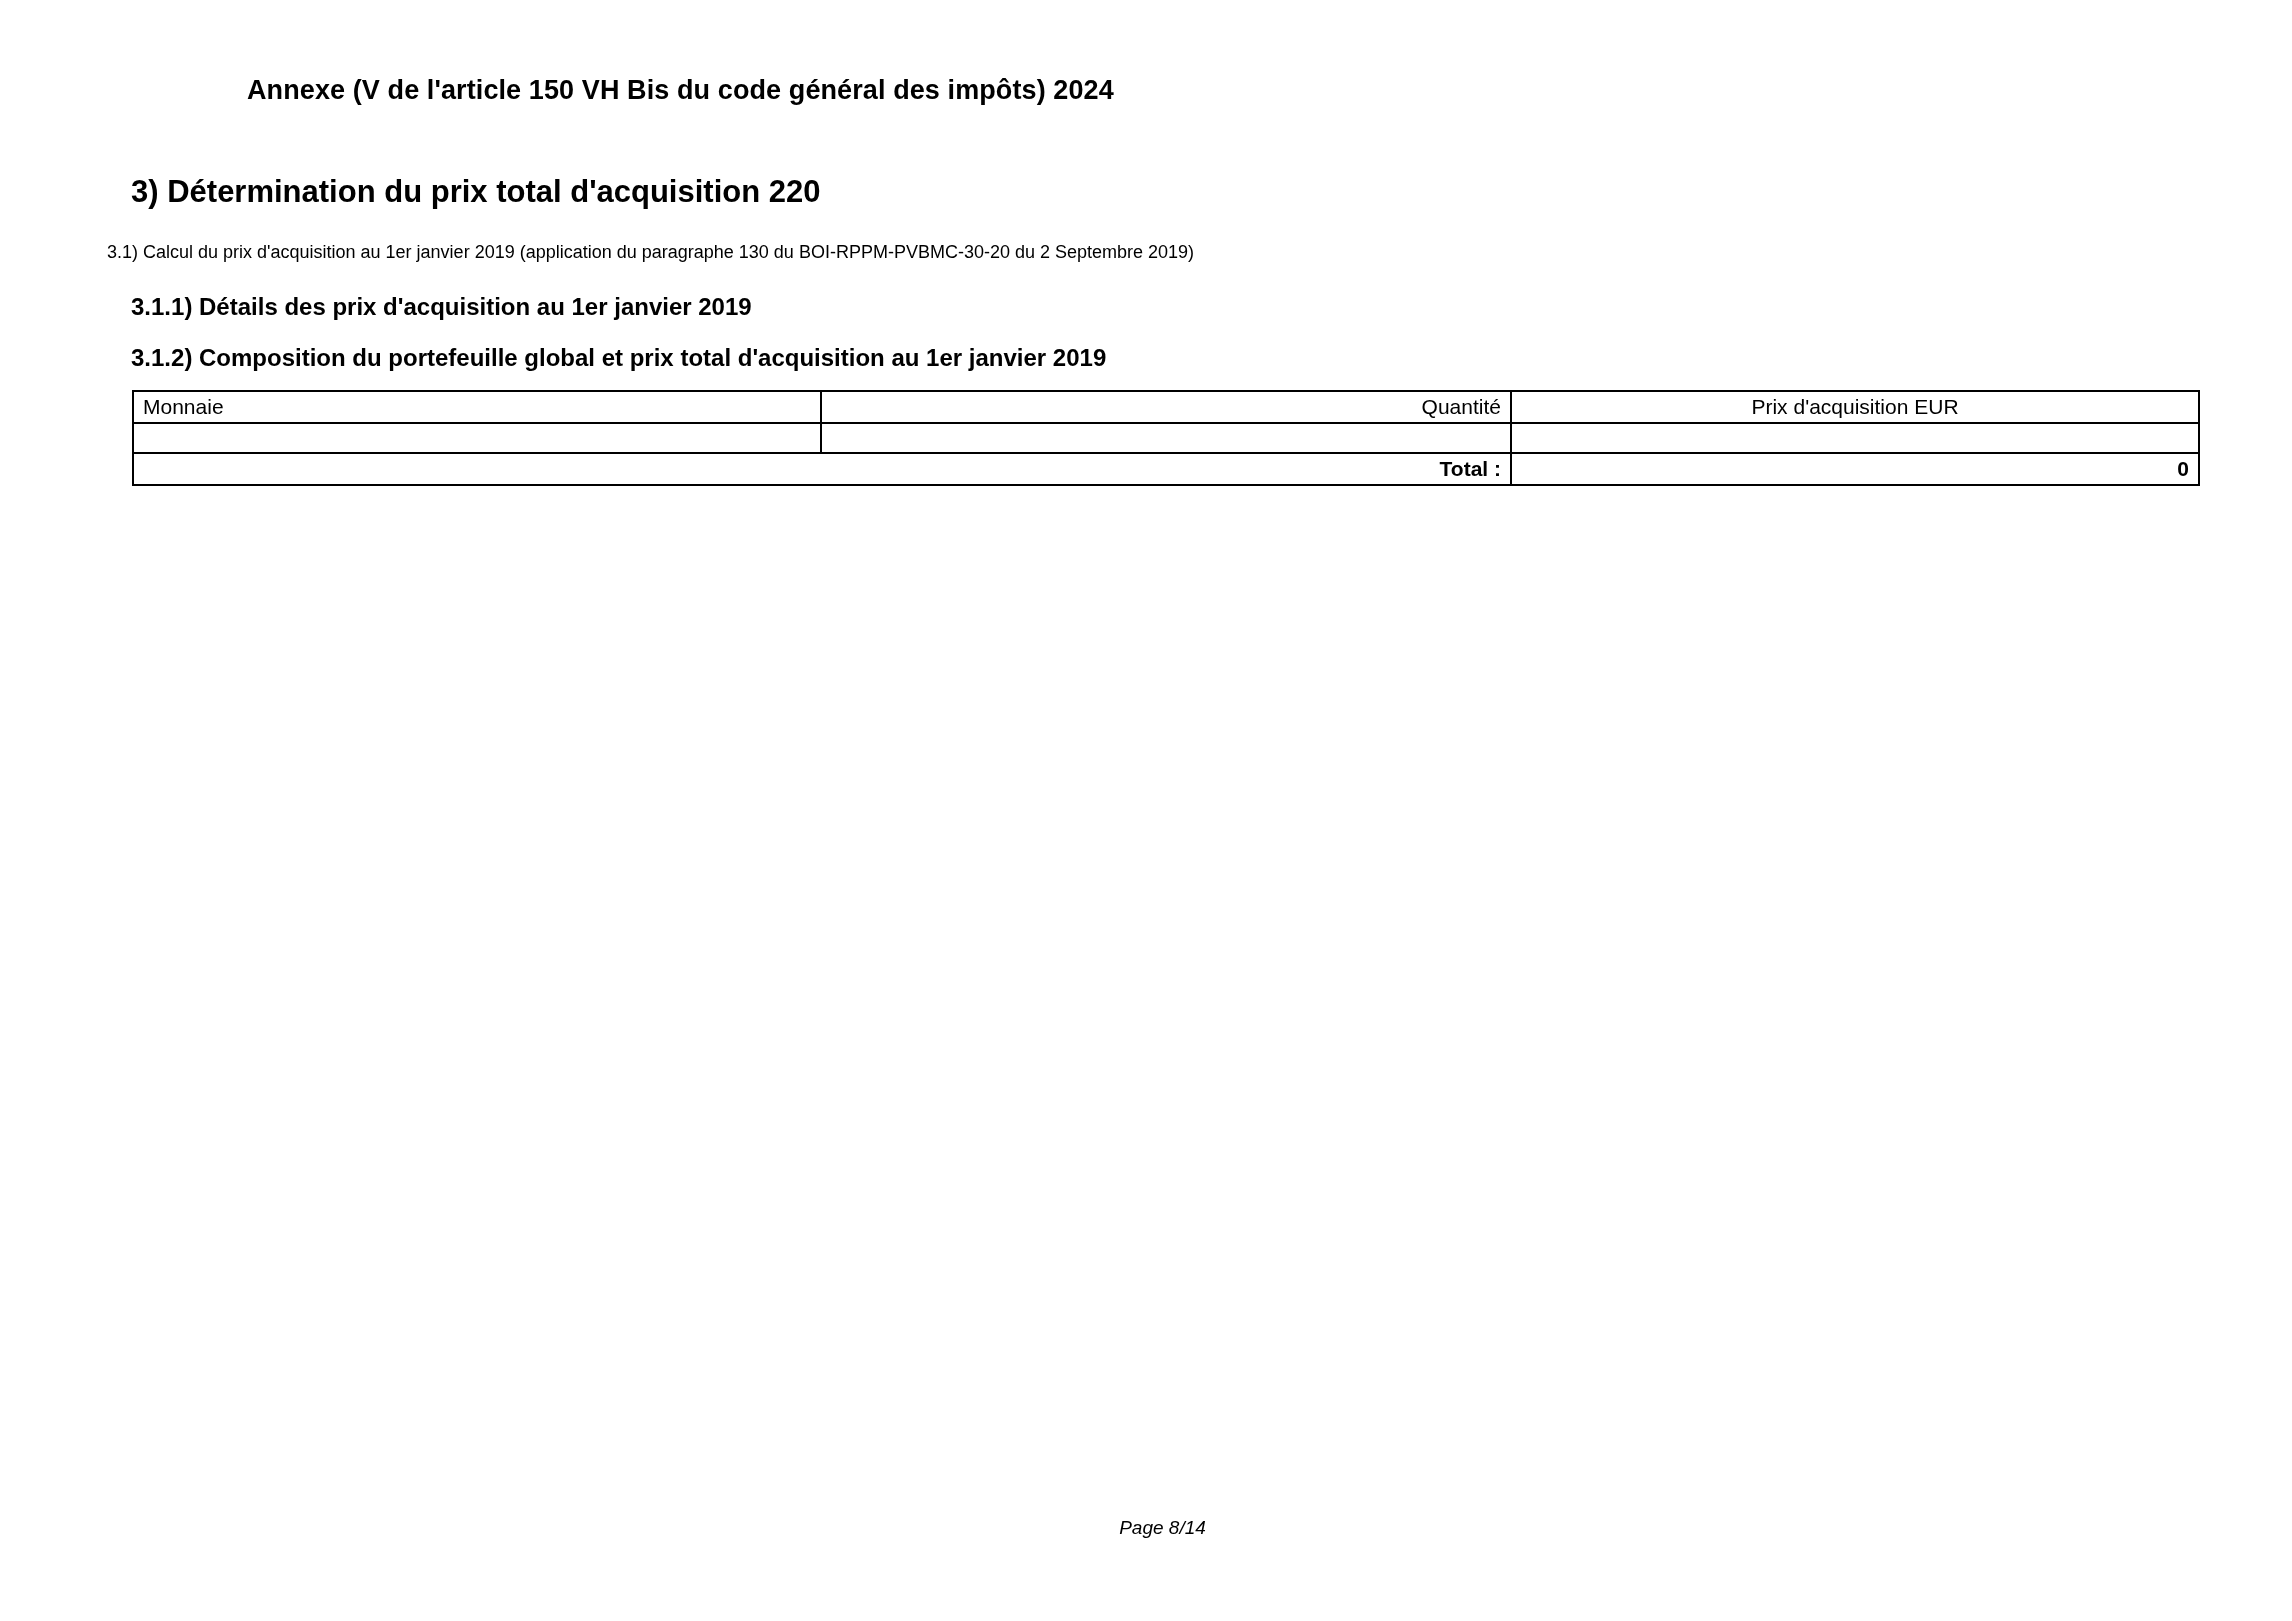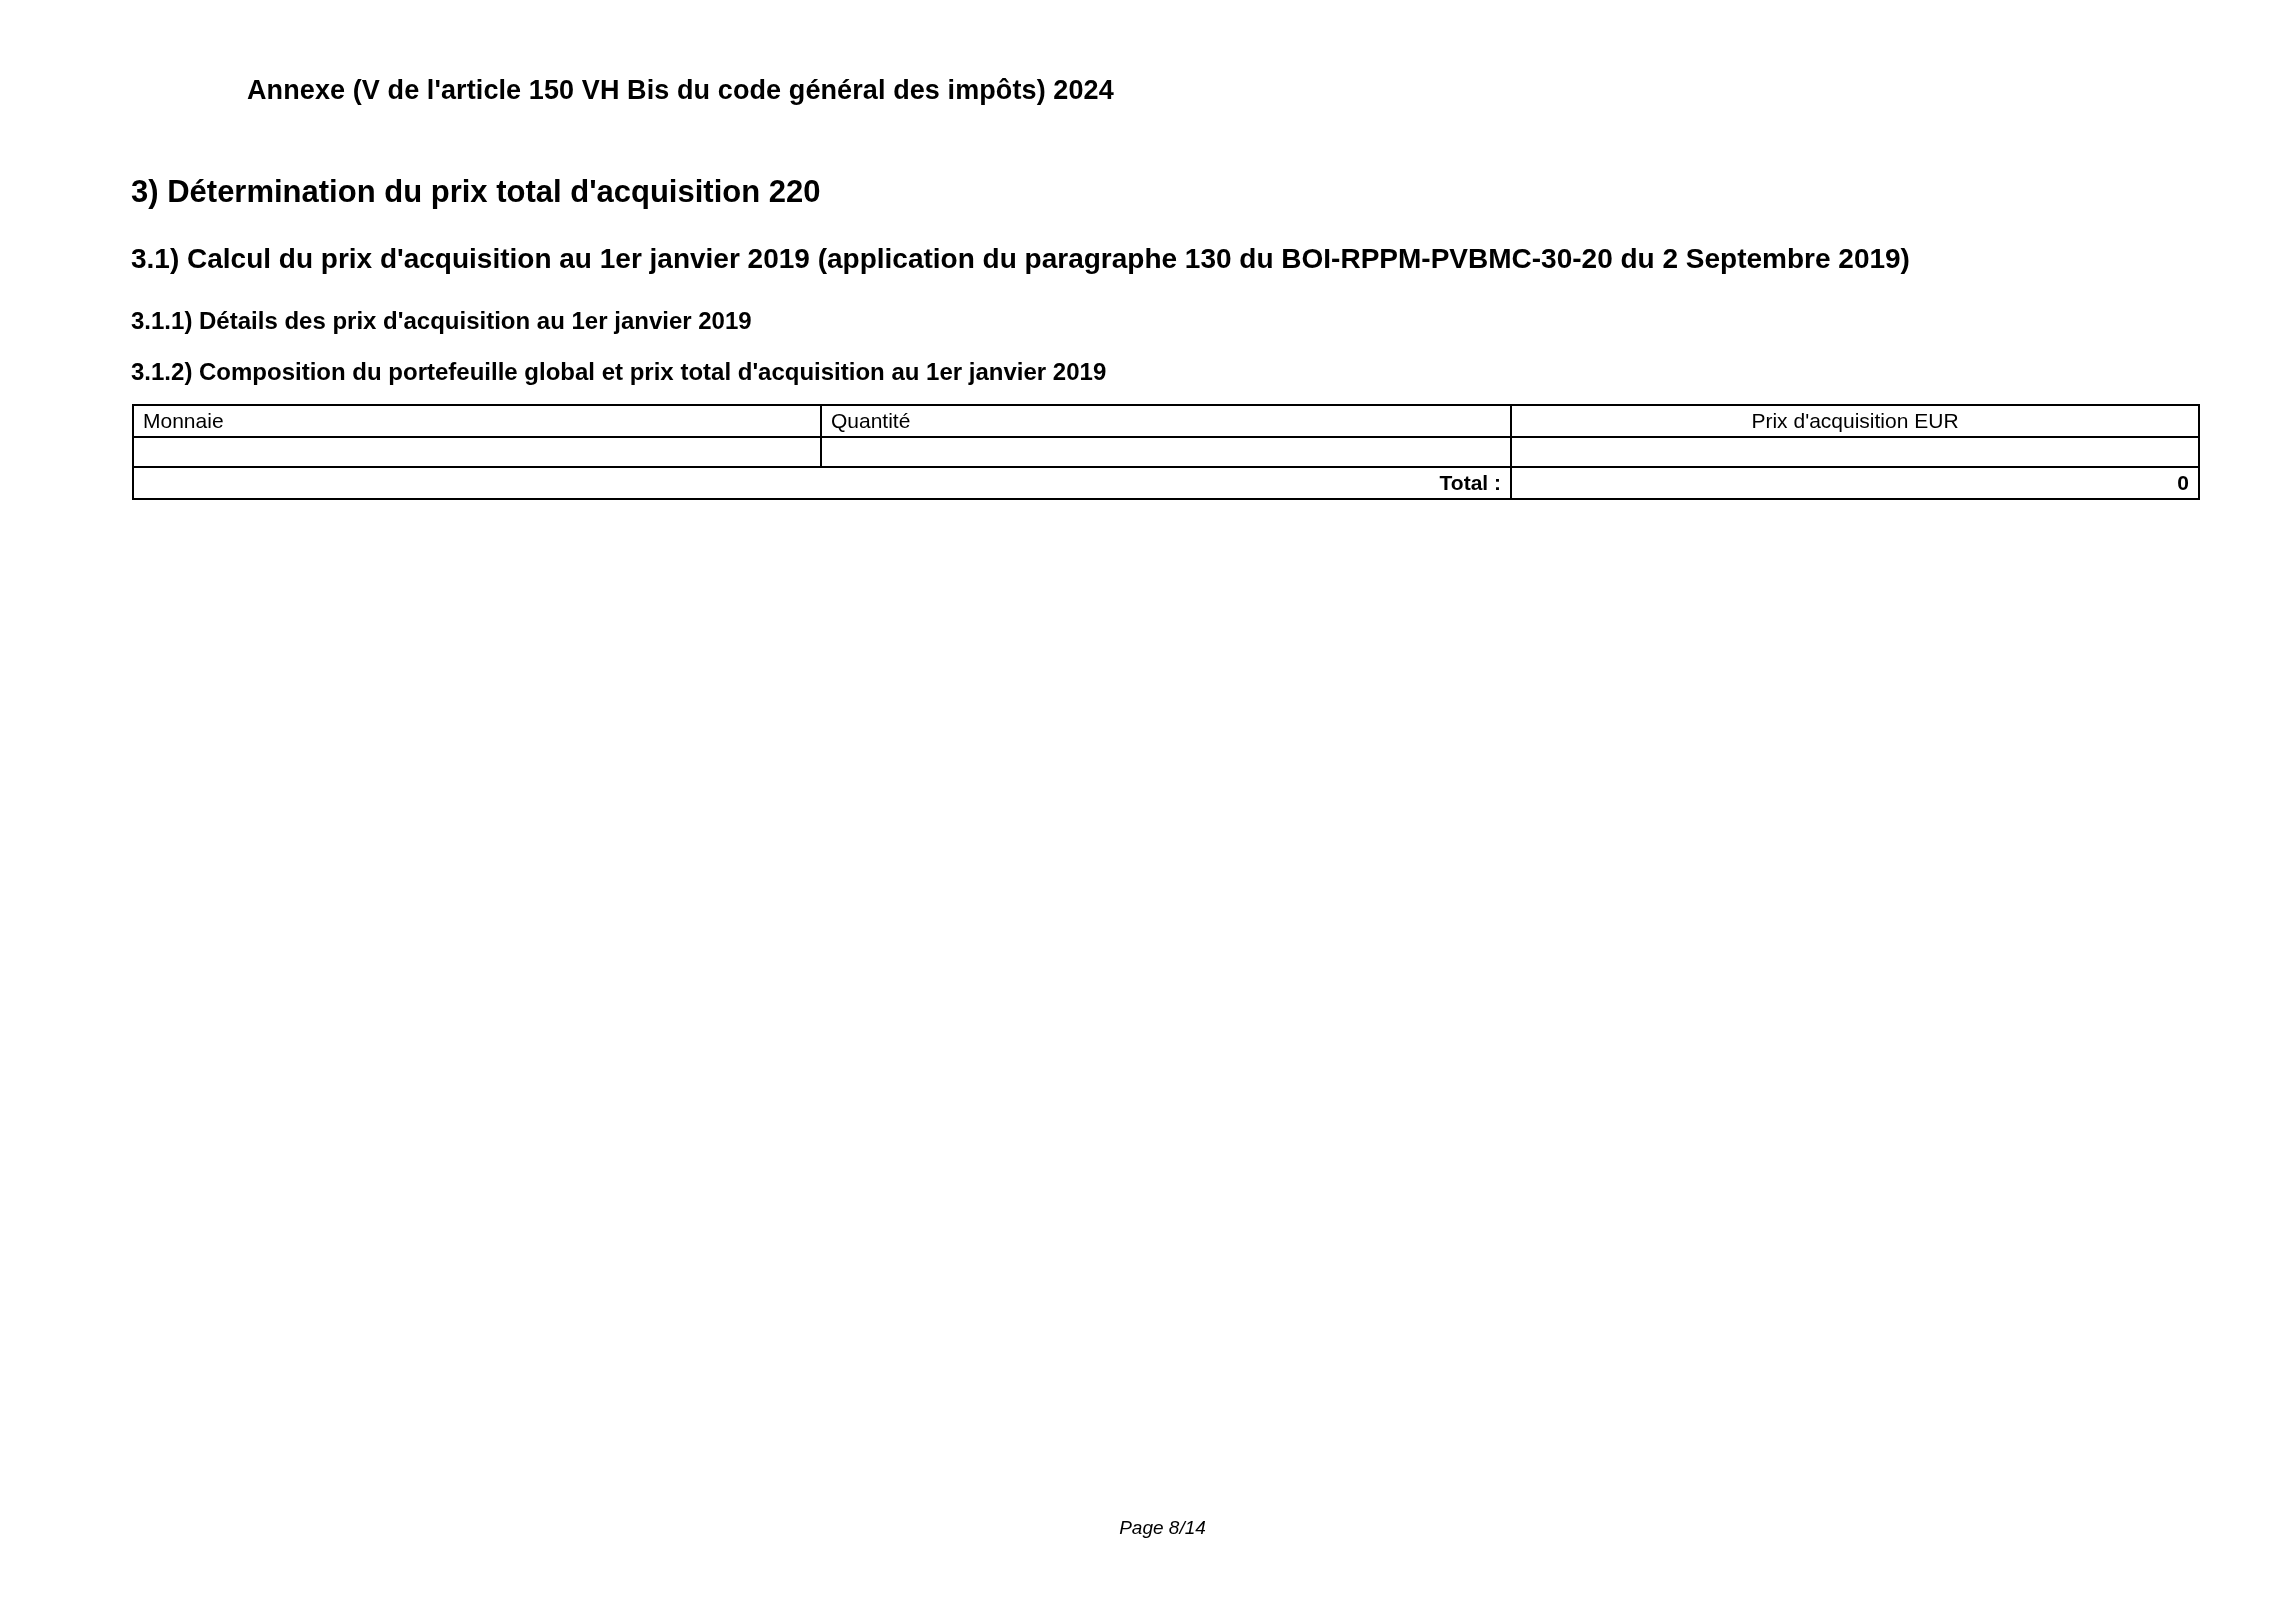--- a/index.html
+++ b/index.html
@@ -30,24 +30,24 @@
     font-weight: bold;
     margin: 75px 0 0 231px;
     letter-spacing: 0.1px;
   }
   .h-main {
     font-size: 31px;
     font-weight: bold;
     margin: 68px 0 0 115px;
   }
   .h-sub {
-    font-size: 28px;
-    font-weight: bold;
+    font-size: 18px;
+    font-weight: normal;
     line-height: 1.35;
-    margin: 30px 0 0 115px;
+    margin: 30px 0 0 91px;
     width: 2060px;
   }
   .h-small {
     font-size: 24px;
     font-weight: bold;
     margin: 29px 0 0 115px;
   }
   .h-small.second {
     margin-top: 23px;
   }
@@ -58,21 +58,21 @@
     table-layout: fixed;
   }
   table.portfolio td {
     border: 2.2px solid #000000;
     height: 32px;
     font-size: 21px;
     padding: 2.7px 9px;
     box-sizing: border-box;
   }
   td.col-monnaie { width: 688px; text-align: left; }
-  td.col-quantite { width: 690px; text-align: left; }
+  td.col-quantite { width: 690px; text-align: right; }
   td.col-prix { width: 688px; text-align: center; }
   tr.empty-row td { height: 30px; }
   td.total-label {
     text-align: right;
     font-weight: bold;
   }
   td.total-value {
     text-align: right;
     font-weight: bold;
   }

